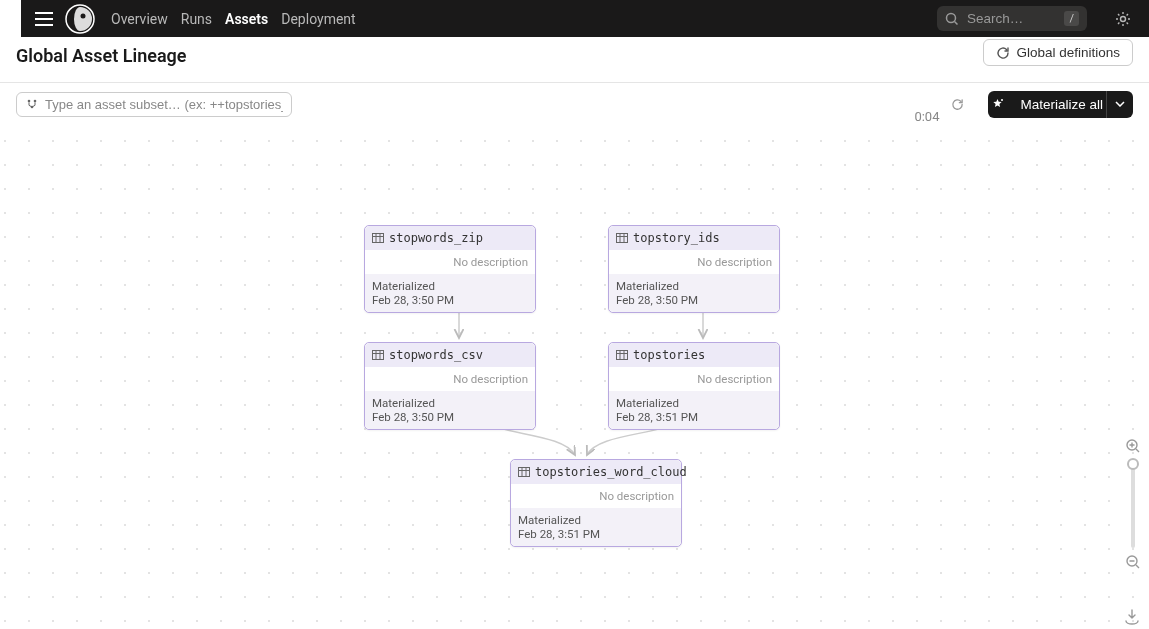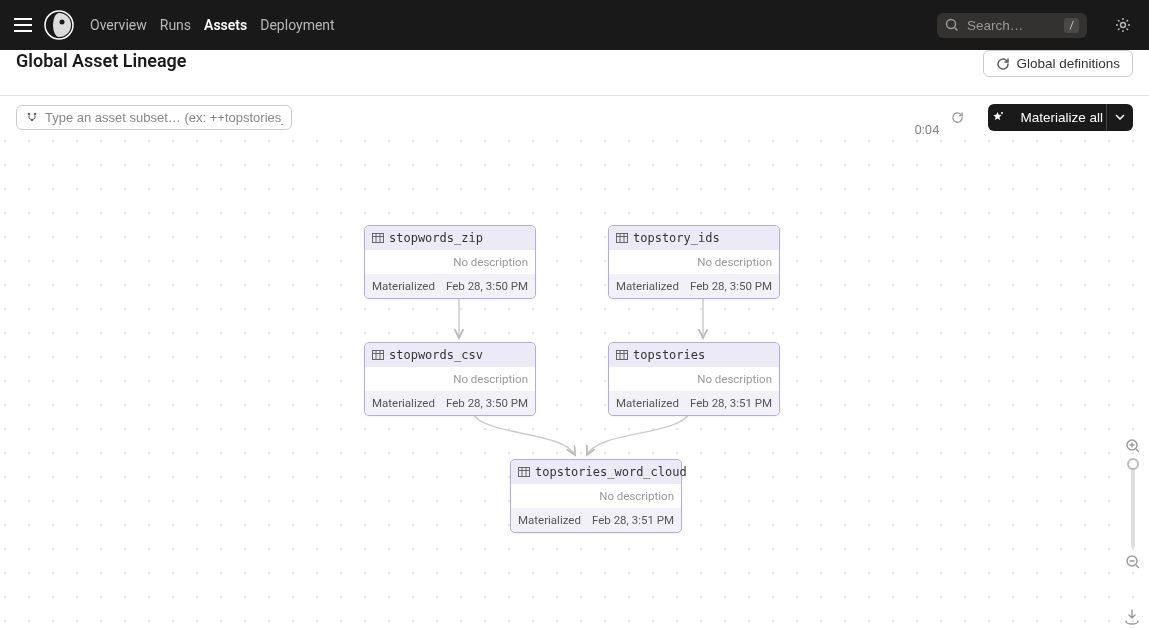--- a/index.html
+++ b/index.html
@@ -7,26 +7,27 @@
       font-family: -apple-system, BlinkMacSystemFont, "Segoe UI", Roboto, sans-serif;
       background: #fff;
       width: 1149px;
       height: 629px;
       overflow: hidden;
       position: relative;
     }
     
     
     .header {
-      height: 50px;
+      height: 37px;
       background: #1a1919;
       display: flex;
       align-items: center;
       padding: 0 14px;
       gap: 10px;
+      margin-left: 21px;
     }
     .hamburger {
       cursor: pointer;
       color: #fff;
       display: flex;
       align-items: center;
     }
     .logo {
       width: 30px;
       height: 30px;
@@ -78,22 +79,22 @@
       margin-left: 18px;
       margin-right: 4px;
       cursor: pointer;
     }
 
     
     .titlebar {
       height: 46px;
       border-bottom: 1px solid #e5e5e5;
       display: flex;
-      align-items: flex-start;
-      padding: 0 16px;
+      align-items: flex-end;
+      padding: 16px 16px;
       justify-content: space-between;
     }
     .page-title {
       font-size: 18px;
       font-weight: 600;
       color: #1a1a1a;
     }
     .reload-btn {
       border: 1px solid #ccc;
       background: #fff;
@@ -209,20 +210,21 @@
       background: #fff;
       text-align: right;
     }
     .node-footer {
       background: #f3f1f8;
       padding: 5px 7px;
       display: flex;
       justify-content: space-between;
       font-size: 11.5px;
       border-radius: 0 0 5px 5px;
+      flex-direction: column;
     }
     .node-status { color: #555; }
     .node-time { color: #555; }
 
     .edge {
       position: absolute;
       pointer-events: none;
     }
 
     

